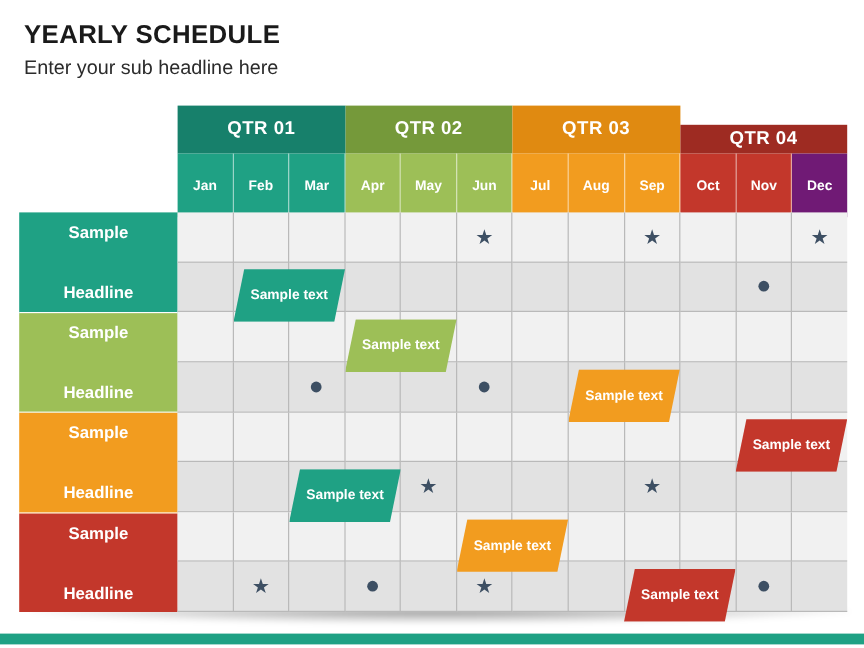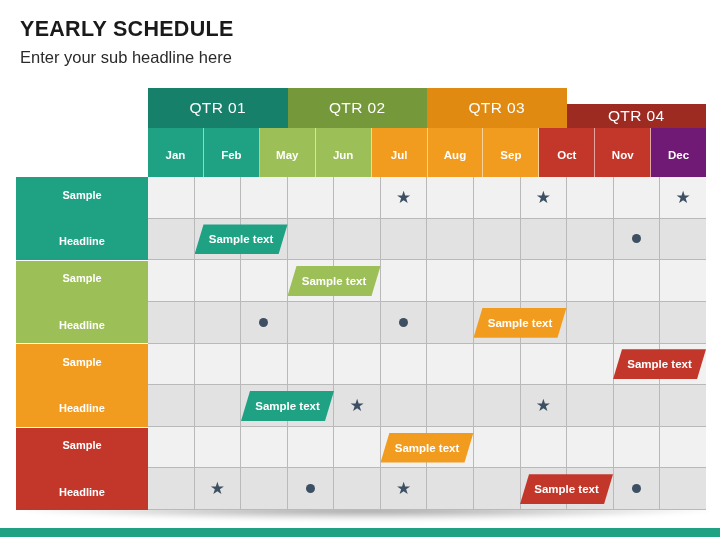--- a/index.html
+++ b/index.html
@@ -32,21 +32,21 @@
     position: absolute; left: 16px; top: 88px; width: 690px; height: 422px;
   }
 
   
   #qtr-row {
     position: absolute; left: 132px; top: 0; width: 558px; height: 40px;
     display: flex;
   }
   .qtr-cell {
     flex: 1 1 0; display: flex; align-items: center; justify-content: center;
-    color: #fff; font-size: 15.5px; font-weight: normal; letter-spacing: .4px;
+    color: #fff; font-size: 15.5px; font-weight: bold; letter-spacing: .4px;
   }
   
   #month-row {
     position: absolute; left: 132px; top: 40px; width: 558px; height: 53px;
     display: flex;
   }
   .month-cell {
     flex: 1 1 0; display: flex; align-items: center; justify-content: center;
     color: #fff; font-size: 11.5px; font-weight: bold;
     border-right: 1px solid rgba(255,255,255,.55);
@@ -54,21 +54,21 @@
   .month-cell:last-child { border-right: none; }
 
   
   #label-col {
     position: absolute; left: 0; top: 89px; width: 132px; height: 333px;
     display: flex; flex-direction: column;
   }
   .row-label {
     flex: 1 1 0; display: flex; flex-direction: column;
     align-items: center; justify-content: center;
-    color: #fff; font-size: 11px; font-weight: bold; line-height: 1.3;
+    color: #fff; font-size: 14px; font-weight: bold; line-height: 1.3;
     border-bottom: 1px solid #ffffff;
     gap: 32px;
   }
   .row-label:last-child { border-bottom: none; }
 
   
   #grid-body {
     position: absolute; left: 132px; top: 89px; width: 558px; height: 333px;
   }
   .grid-row {
@@ -89,21 +89,21 @@
   .grid-cell:last-child { border-right: none; }
   #grid-body .grid-row:last-child .sub-row:last-child .grid-cell { border-bottom: none; }
 
   .marker-star { color: #3d4f63; font-size: 17px; line-height: 1; }
   .marker-dot {
     width: 9px; height: 9px; border-radius: 50%; background: #3d4f63;
   }
 
   
   .task-bar {
-    position: absolute; height: 30px;
+    position: absolute; height: 44px;
     display: flex; align-items: center; justify-content: center;
     color: #fff; font-size: 11.5px; font-weight: bold; white-space: nowrap;
     clip-path: polygon(9px 0, 100% 0, calc(100% - 9px) 100%, 0 100%);
     z-index: 5;
   }
 
   #bottom-bar {
     position: absolute; left: 0; top: 528px; width: 720px; height: 9px;
   }
 </style>
@@ -120,20 +120,22 @@
   <div id="schedule-table">
     <div id="qtr-row">
         <div class="qtr-cell" style="background: rgb(23, 128, 107);">QTR 01</div>
         <div class="qtr-cell" style="background: rgb(117, 153, 58);">QTR 02</div>
         <div class="qtr-cell" style="background: rgb(224, 138, 17);">QTR 03</div>
         <div class="qtr-cell" style="background: rgb(158, 43, 34); margin-top: 16px;">QTR 04</div>
       </div>
     <div id="month-row">
         <div class="month-cell" style="background: rgb(31, 161, 132);">Jan</div>
         <div class="month-cell" style="background: rgb(31, 161, 132);">Feb</div>
+        <div class="month-cell" style="background: rgb(31, 161, 132);">Mar</div>
+        <div class="month-cell" style="background: rgb(157, 191, 87);">Apr</div>
         <div class="month-cell" style="background: rgb(157, 191, 87);">May</div>
         <div class="month-cell" style="background: rgb(157, 191, 87);">Jun</div>
         <div class="month-cell" style="background: rgb(242, 156, 31);">Jul</div>
         <div class="month-cell" style="background: rgb(242, 156, 31);">Aug</div>
         <div class="month-cell" style="background: rgb(242, 156, 31);">Sep</div>
         <div class="month-cell" style="background: rgb(195, 55, 43);">Oct</div>
         <div class="month-cell" style="background: rgb(195, 55, 43);">Nov</div>
         <div class="month-cell" style="background: #701a75;">Dec</div>
       </div>
     <div id="label-col">

